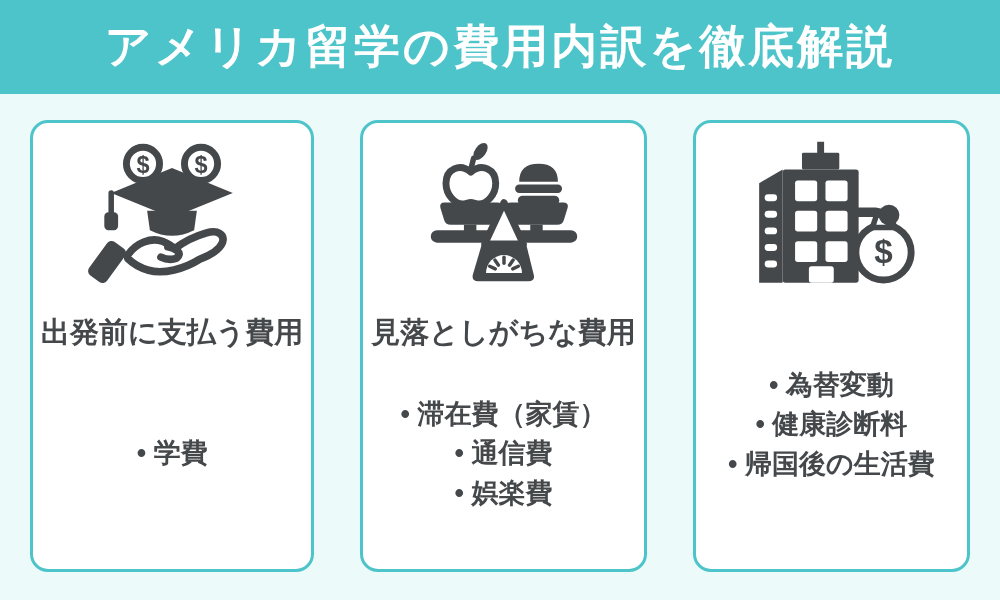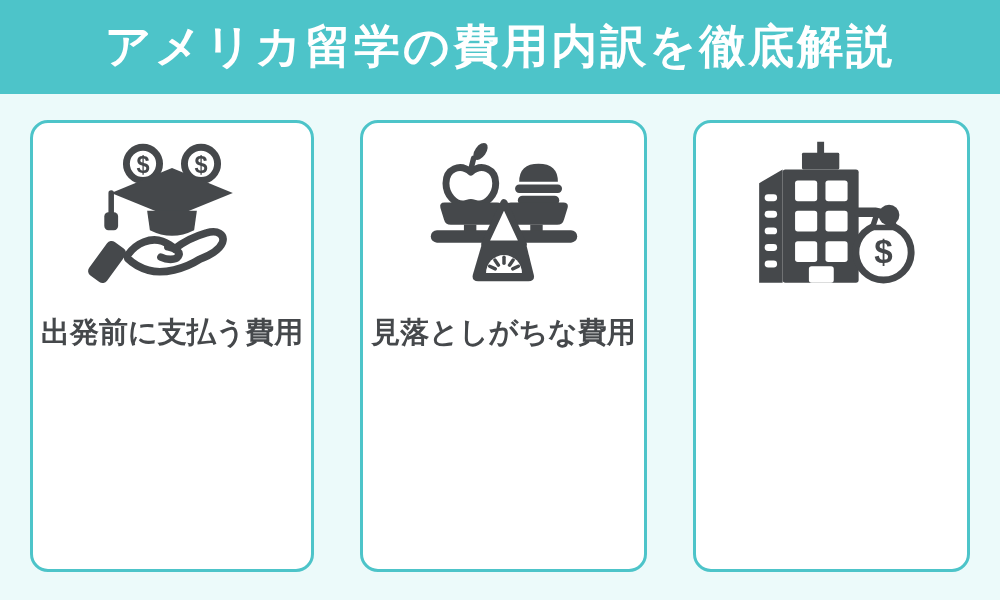--- a/index.html
+++ b/index.html
@@ -78,20 +78,21 @@
         <path class="ink" d="M47,52 L83,52 L81,66 Q65,74 49,66 Z"></path>
         <path class="ink-s" stroke-width="4" d="M21,39 L21,53"></path>
         <rect class="ink" x="16" y="53" width="10" height="13" rx="3"></rect>
         <path class="ink-s" stroke-width="5.5" d="M33,84 C39,75 50,71 58,74 C62,75.5 65,77.5 67,79.5 C74,74 83,70 90,68 C98,65.5 103.5,69 101.5,75 C99.5,80 93,84 85,87 C74,94 59,98 48,95 C41,93 35.5,89 33,86.5 Z"></path>
         <path class="ink-s" stroke-width="5.5" d="M62,78 C68,79 71.5,82 69.5,85 C67.5,88 61,87.5 57,85.5"></path>
         <rect class="ink" x="10" y="74" width="16" height="30" rx="4" transform="rotate(36 18 89)"></rect>
       </svg>
     </div>
     <h2 class="card-title">出発前に支払う費用</h2>
     <ul class="card-list">
+        <li>• 学費</li>
       </ul>
   </section>
 
   <section class="card">
     <div class="icon-wrap">
       <svg viewBox="0 0 130 110" width="180" height="152" aria-hidden="true">
         <path class="ink-s" stroke-width="5" d="M41,24 c-8,-7 -18,-2 -18,8 c0,9 7,15 12,15 c2,0 4,-1 6,-1 c2,0 4,1 6,1 c5,0 12,-6 12,-15 c0,-10 -10,-15 -18,-8 z"></path>
         <path class="ink-s" stroke-width="4" d="M41,22 L43,14"></path>
         <ellipse class="ink" cx="48" cy="9" rx="4" ry="7" transform="rotate(35 48 9)"></ellipse>
         <path class="ink" d="M76,31 q0,-13 14,-13 q14,0 14,13 z"></path>
@@ -107,20 +108,23 @@
         <path d="M52,97 a13,13 0 0 1 26,0 z" fill="#fff"></path>
         <line class="tick" x1="58.7" y1="94.0" x2="54.6" y2="92.1"></line>
         <line class="tick" x1="61.0" y1="91.3" x2="58.4" y2="87.6"></line>
         <line class="tick" x1="65" y1="90" x2="65" y2="85.5"></line>
         <line class="tick" x1="69.0" y1="91.3" x2="71.6" y2="87.6"></line>
         <line class="tick" x1="71.3" y1="94.0" x2="75.4" y2="92.1"></line>
       </svg>
     </div>
     <h2 class="card-title">見落としがちな費用</h2>
     <ul class="card-list">
+        <li>• 滞在費（家賃）</li>
+        <li>• 通信費</li>
+        <li>• 娯楽費</li>
       </ul>
   </section>
 
   <section class="card">
     <div class="icon-wrap">
       <svg viewBox="0 0 130 110" width="180" height="152" aria-hidden="true">
         <rect class="ink" x="55" y="2" width="5" height="10"></rect>
         <rect class="ink" x="44" y="10" width="27" height="12" rx="1"></rect>
         <rect class="ink" x="30" y="22" width="55" height="82" rx="2"></rect>
         <path class="ink" d="M13,32 L30,22 L30,104 L13,104 Z"></path>
@@ -138,15 +142,20 @@
           <rect x="17" y="76" width="9" height="5" rx="2.5"></rect>
           <rect x="17" y="88" width="9" height="5" rx="2.5"></rect>
         </g>
         <circle cx="103" cy="82" r="20" fill="#ffffff" stroke="#45484b" stroke-width="5"></circle>
         <path d="M95,64 l3,-9 h10 l3,9 z" fill="#ffffff" stroke="#45484b" stroke-width="4" stroke-linejoin="round"></path>
         <path class="ink-s" stroke-width="7" d="M85,53 h12 q8,1 11,6"></path>
         <circle class="ink" cx="107" cy="55" r="7.5"></circle>
         <text class="coin-text big" x="103" y="90">$</text>
       </svg>
     </div>
+    <ul class="card-list">
+        <li>• 為替変動</li>
+        <li>• 健康診断料</li>
+        <li>• 帰国後の生活費</li>
+      </ul>
   </section>
 
 </main>
 
 </body></html>

